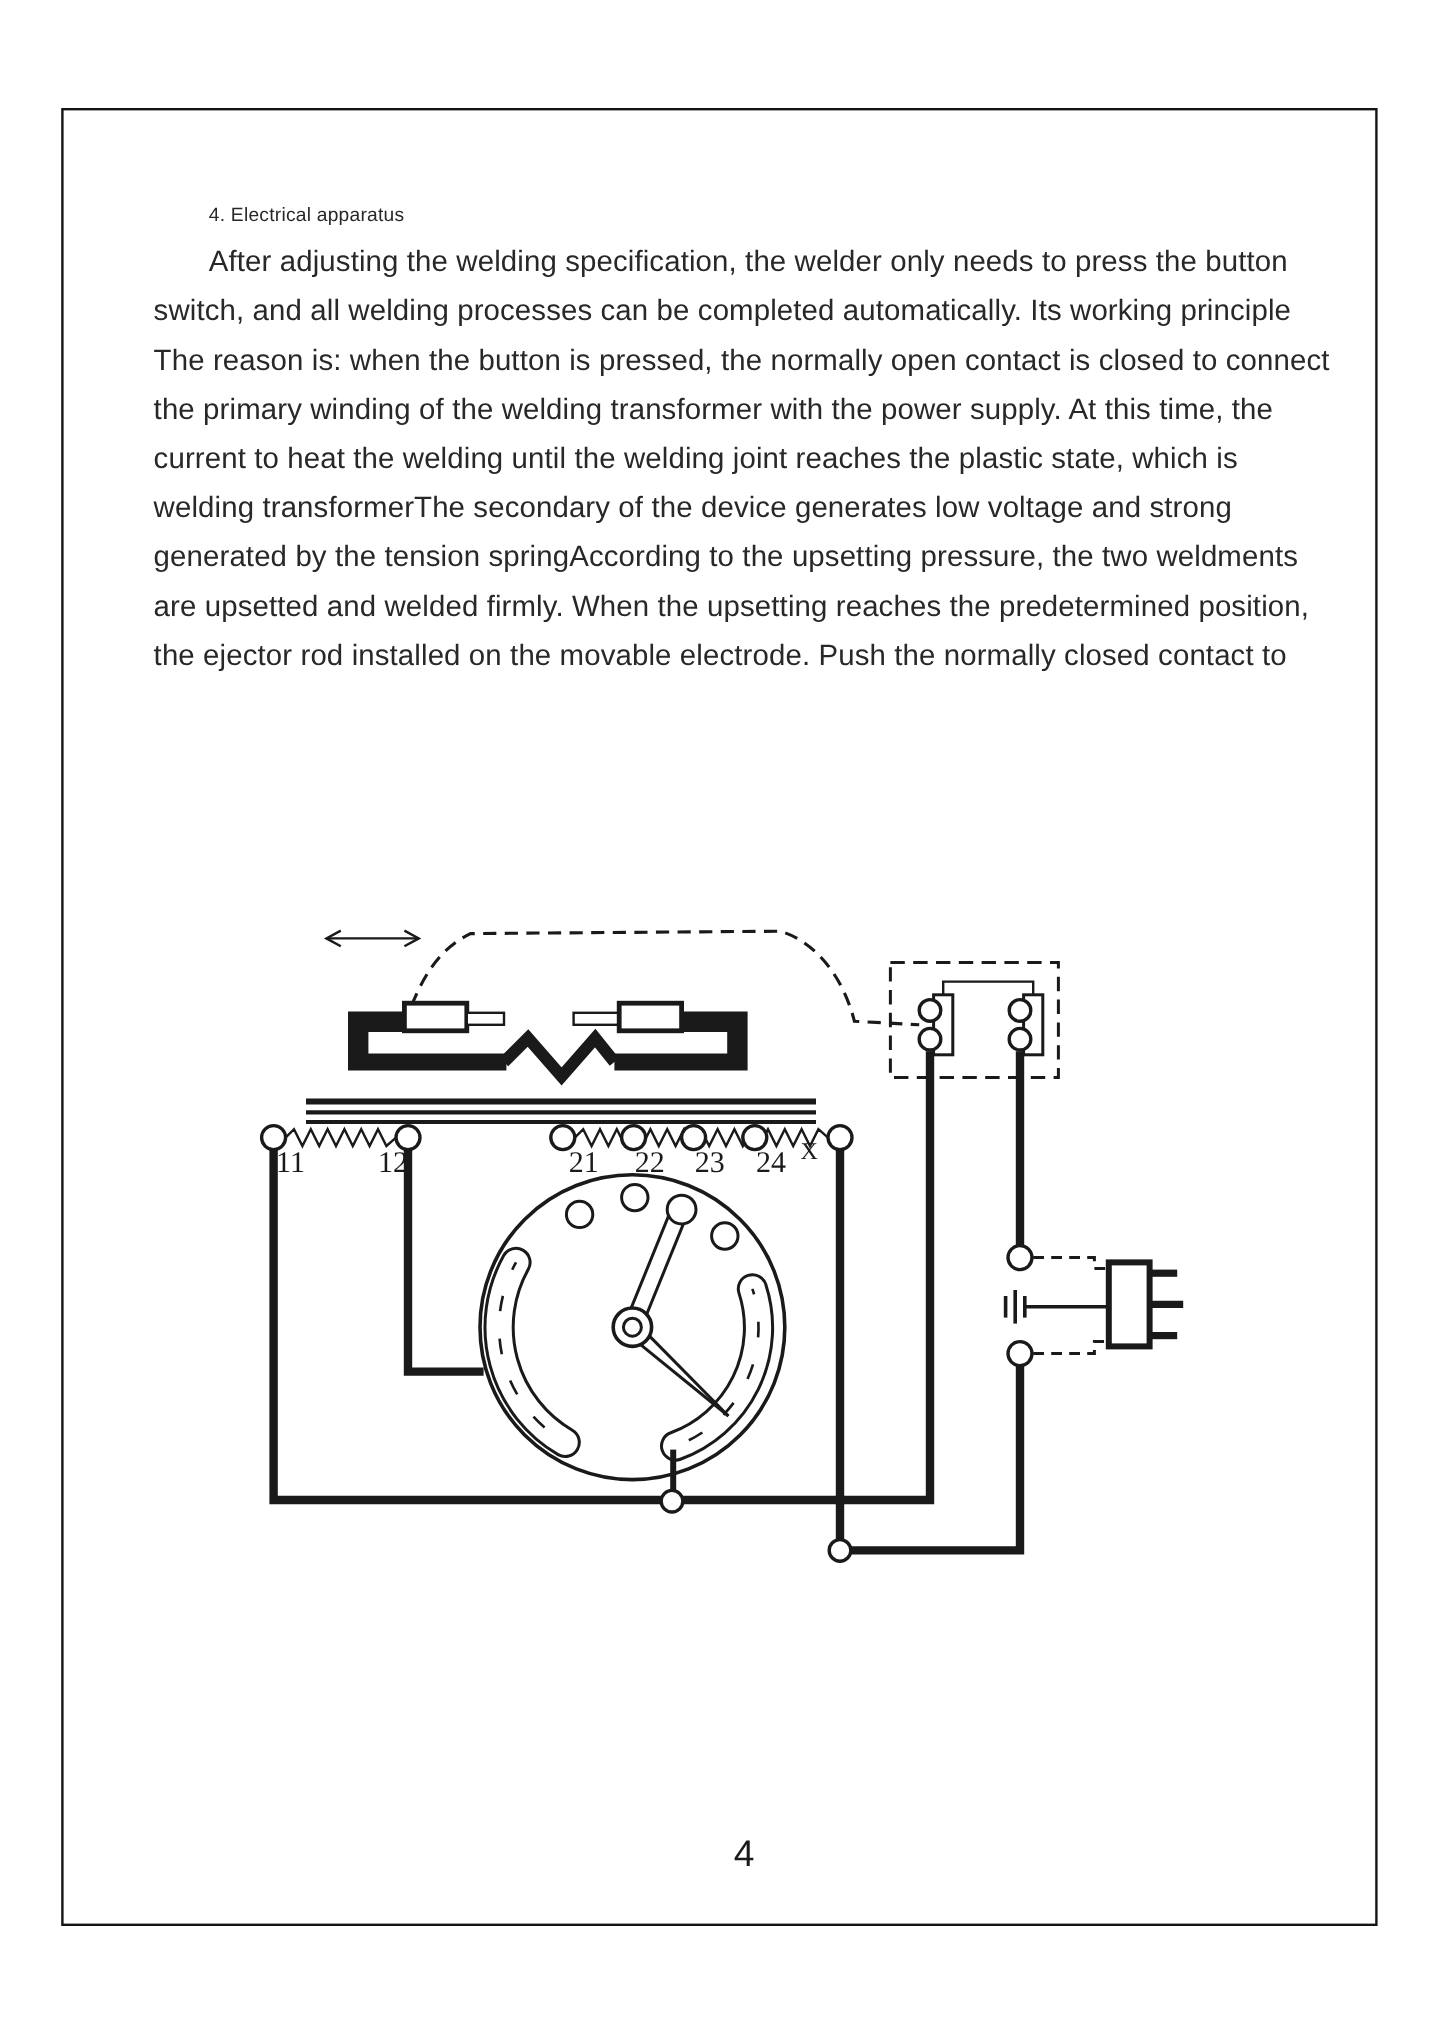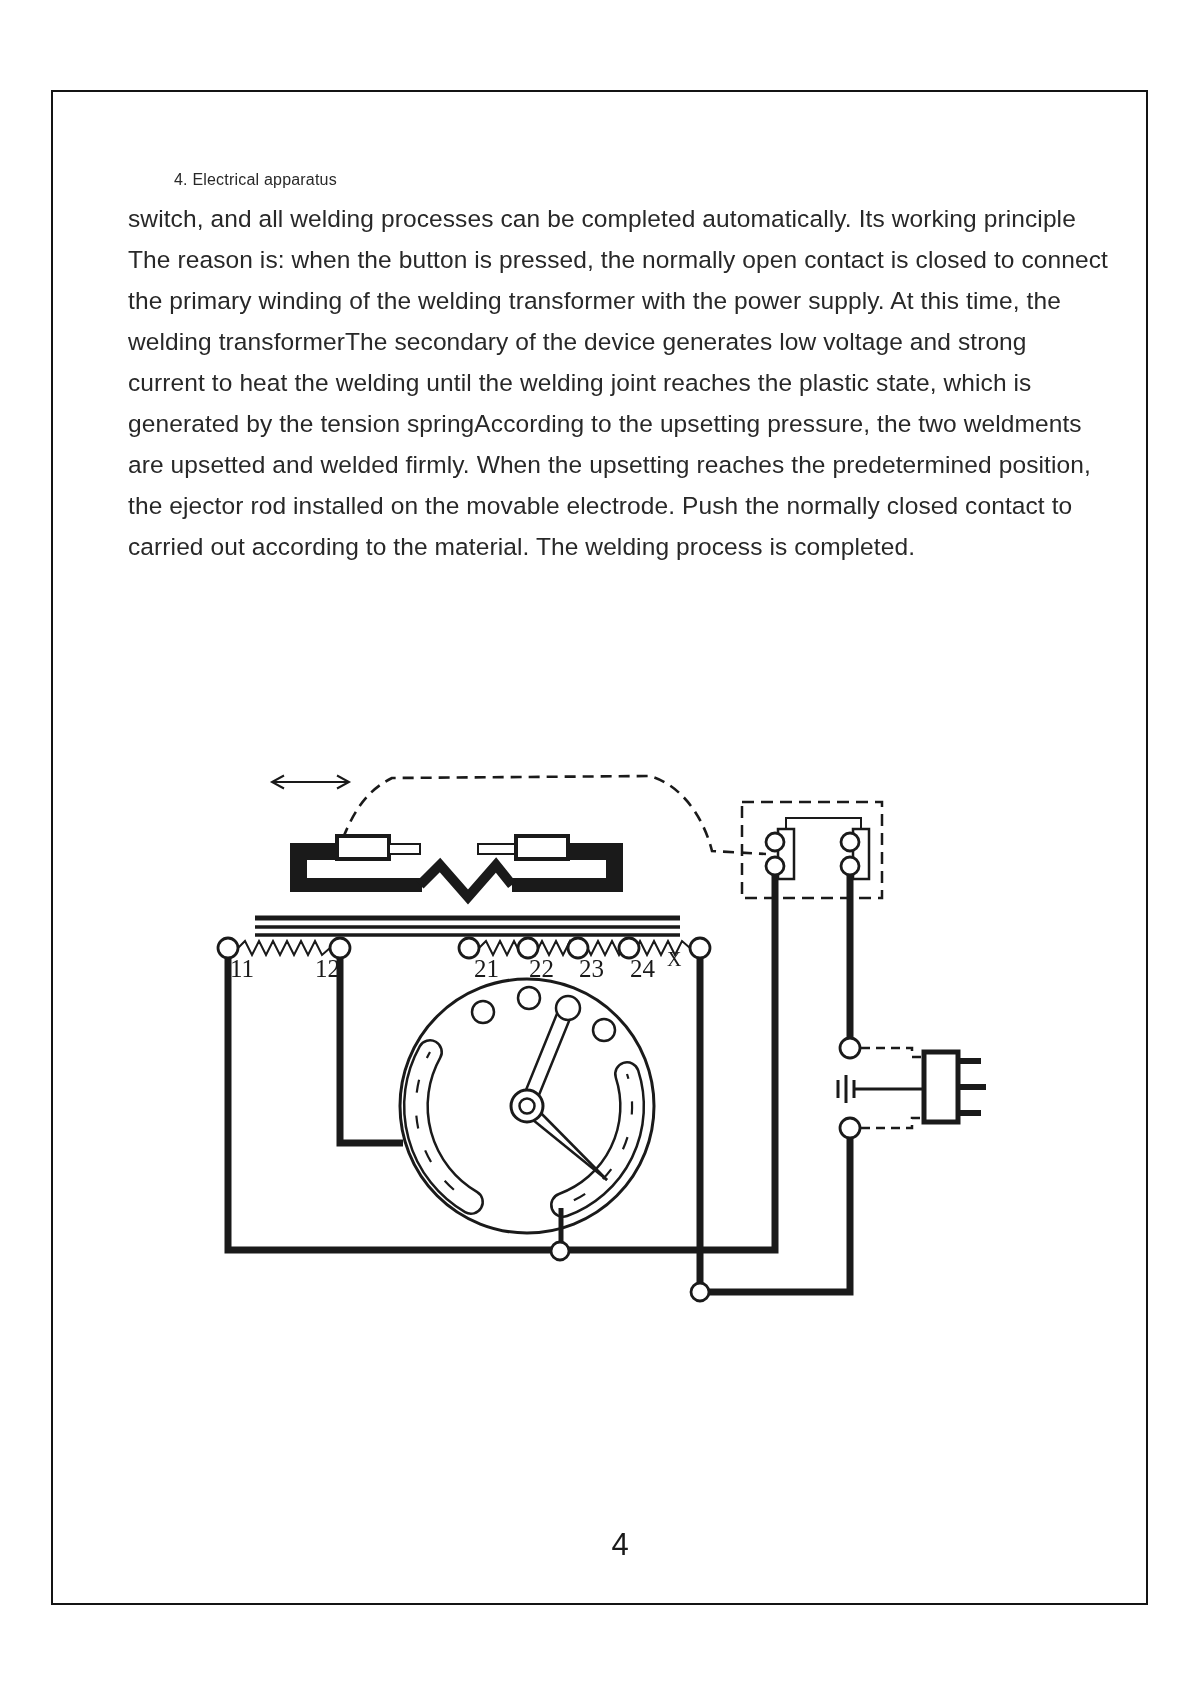--- a/index.html
+++ b/index.html
@@ -41,29 +41,29 @@
   svg text.term.small { font-size:20px; }
 </style>
 </head>
 <body>
 
 <div class="page-border"></div>
 
 <div class="doc-title">4. Electrical apparatus</div>
 
 <div class="paragraph">
+  <div class="line indent">After adjusting the welding specification, the welder only needs to press the button</div>
   <div class="line">switch, and all welding processes can be completed automatically. Its working principle</div>
   <div class="line">The reason is: when the button is pressed, the normally open contact is closed to connect</div>
   <div class="line">the primary winding of the welding transformer with the power supply. At this time, the</div>
+  <div class="line">current to heat the welding until the welding joint reaches the plastic state, which is</div>
   <div class="line">welding transformerThe secondary of the device generates low voltage and strong</div>
-  <div class="line">current to heat the welding until the welding joint reaches the plastic state, which is</div>
   <div class="line">generated by the tension springAccording to the upsetting pressure, the two weldments</div>
   <div class="line">are upsetted and welded firmly. When the upsetting reaches the predetermined position,</div>
   <div class="line">the ejector rod installed on the movable electrode. Push the normally closed contact to</div>
-  <div class="line">carried out according to the material. The welding process is completed.</div>
 </div>
 
 <svg class="diagram" width="1200" height="1697" viewBox="0 0 1200 1697" fill="none" stroke="#1a1a1a">
 
   <g stroke-width="2">
     <line x1="272" y1="782" x2="349" y2="782"></line>
     <path d="M284,775.5 L272,782 L284,788.5"></path>
     <path d="M337,775.5 L349,782 L337,788.5"></path>
   </g>
 

